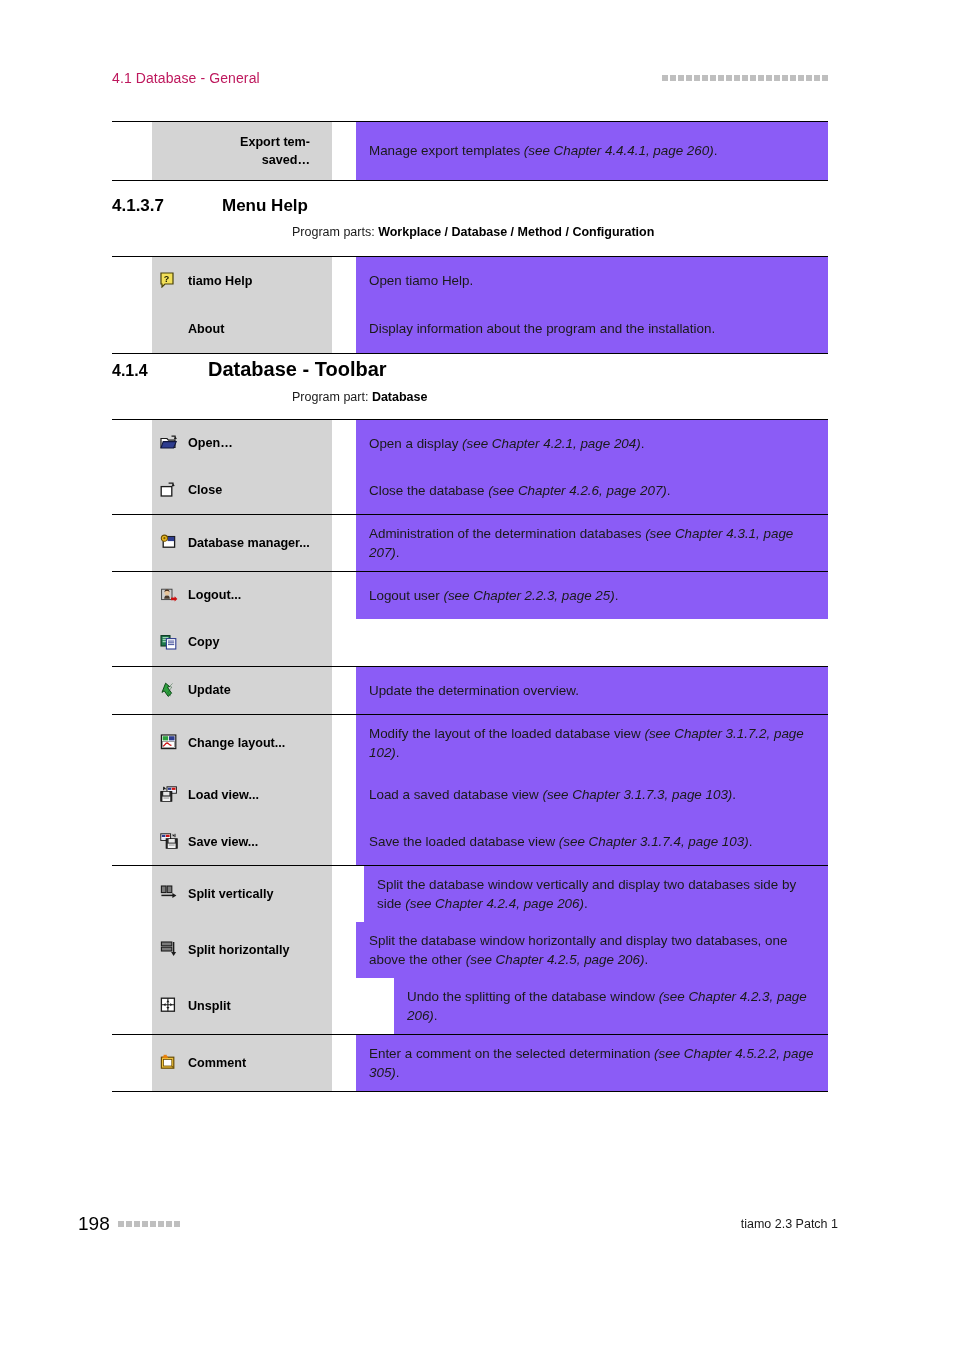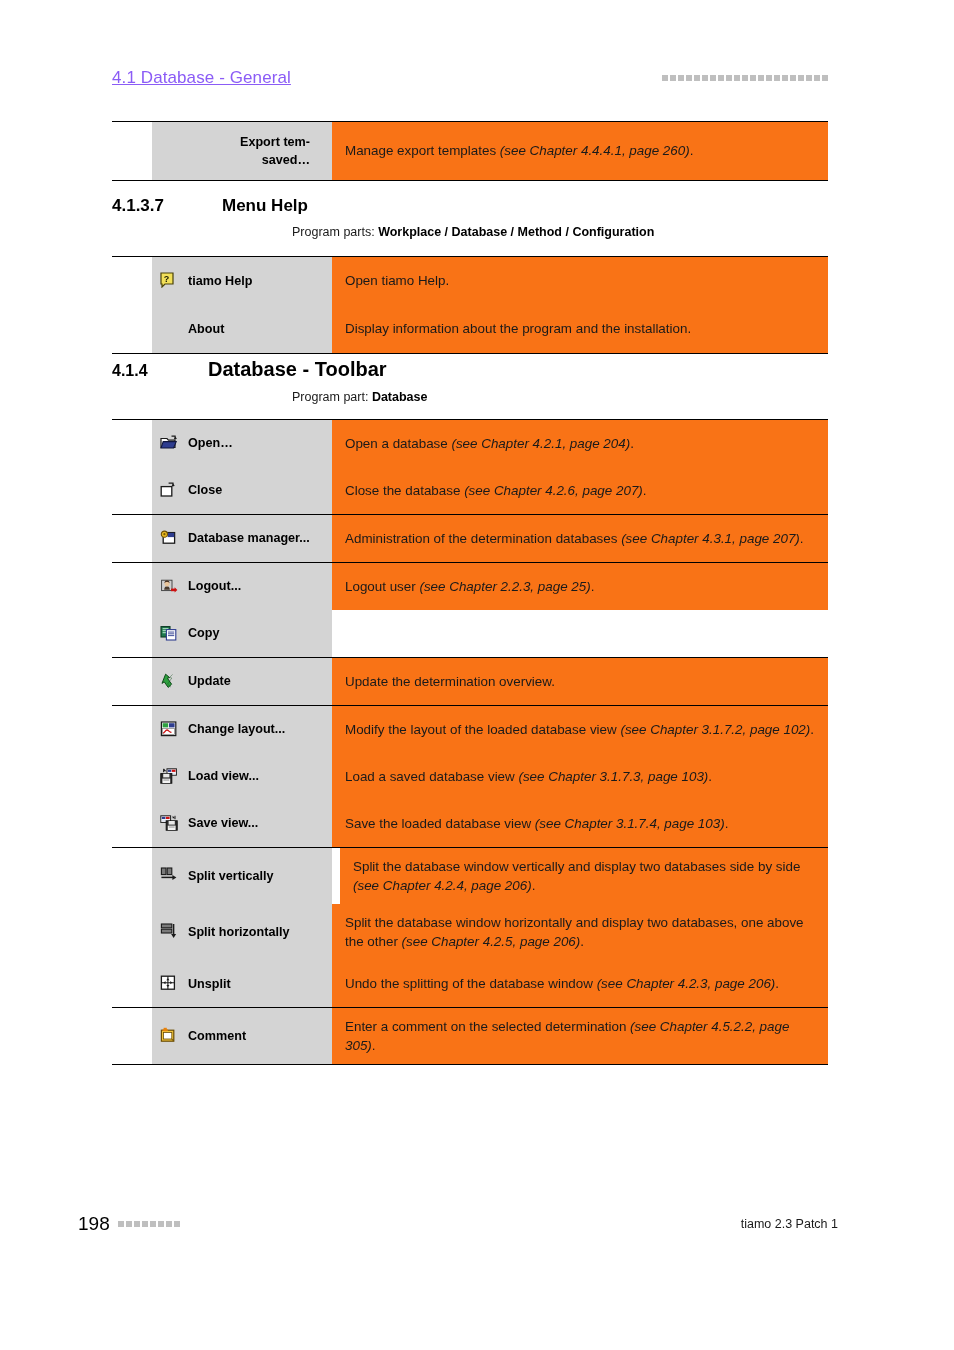--- a/index.html
+++ b/index.html
@@ -29,25 +29,24 @@
     position: absolute;
     left: 112px;
     top: 68px;
     width: 716px;
     height: 20px;
     display: flex;
     align-items: center;
     justify-content: space-between;
   }
   .run-header-text {
-    font-size: 17px;
-    color: #8b5cf6;
+    font-size: 14px;
+    color: #be185d;
     letter-spacing: 0.1px;
     white-space: nowrap;
-    text-decoration: underline;
   }
   .sq-strip {
     display: flex;
     gap: 2px;
     align-items: center;
   }
   .sq-strip i {
     display: block;
     width: 6px;
     height: 6px;
@@ -113,25 +112,26 @@
     padding: 9px 8px 9px 8px;
     box-sizing: border-box;
   }
   .tcell-left.rightalign {
     justify-content: flex-end;
     text-align: right;
     padding-right: 22px;
   }
   .tcell-right {
     flex: 1 1 auto;
-    background: #f97316;
+    background: #8b5cf6;
     display: flex;
     align-items: center;
     padding: 9px 6px 9px 13px;
     box-sizing: border-box;
+    margin-left: 24px;
   }
   .item-label {
     font-size: 12.6px;
     font-weight: bold;
     color: #000;
     line-height: 1.45;
   }
   .desc {
     font-size: 13.4px;
     color: #1a1a1a;
@@ -270,41 +270,41 @@
               <svg width="18" height="16" viewBox="0 0 18 16">
                 <path d="M1 3.5h6l1.4 1.6H15v7.4H1z" fill="#ffffff" stroke="#1b1b1b" stroke-width="1.2"></path>
                 <path d="M3.2 6.6h13L13.6 13H1z" fill="#2e3d8f" stroke="#10163d" stroke-width="1.1"></path>
                 <path d="M11.5 1.2h3.6v3" fill="none" stroke="#1b1b1b" stroke-width="1.2"></path>
                 <path d="M15.4 1.6l-1.6 2.7 3.1-.3z" fill="#1b1b1b"></path>
               </svg>
             </span>
             <span class="item-label">Open…</span>
           </div>
           <div class="tcell-right">
-            <span class="desc"><span>Open a database </span><i>(see Chapter 4.2.1, page 204)</i><span>.</span></span>
+            <span class="desc"><span>Open a display </span><i>(see Chapter 4.2.1, page 204)</i><span>.</span></span>
           </div>
         </div>
         <div class="trow" style="min-height: 47px;">
           <div class="tcell-left">
             <span class="icon-slot">
               <svg width="18" height="16" viewBox="0 0 18 16">
                 <rect x="1.2" y="4.6" width="10.6" height="9.4" fill="#ffffff" stroke="#1b1b1b" stroke-width="1.3"></rect>
                 <path d="M8.6 1.2h4.4v3" fill="none" stroke="#1b1b1b" stroke-width="1.2"></path>
                 <path d="M13.2 1.5l-1.7 2.8 3.2-.3z" fill="#1b1b1b"></path>
               </svg>
             </span>
             <span class="item-label">Close</span>
           </div>
           <div class="tcell-right">
             <span class="desc"><span>Close the database </span><i>(see Chapter 4.2.6, page 207)</i><span>.</span></span>
           </div>
         </div>
       </div>
       <div class="tgroup">
-        <div class="trow" style="min-height: 47px; text-align: right;">
+        <div class="trow" style="min-height: 47px;">
           <div class="tcell-left">
             <span class="icon-slot">
               <svg width="18" height="16" viewBox="0 0 18 16">
                 <rect x="3.2" y="2.6" width="11.4" height="10.6" fill="#ffffff" stroke="#1b1b1b" stroke-width="1.3"></rect>
                 <rect x="7.6" y="2.9" width="6.6" height="4.2" fill="#2e3d8f"></rect>
                 <circle cx="4.4" cy="4.2" r="3.1" fill="#e8b820" stroke="#6b4d04" stroke-width="1.1"></circle>
                 <circle cx="4.4" cy="4.2" r="1.1" fill="#7a5a06"></circle>
               </svg>
             </span>
             <span class="item-label">Database manager...</span>
@@ -456,21 +456,21 @@
                 <path d="M13.6 1v11" fill="none" stroke="#1b1b1b" stroke-width="1.5"></path>
                 <path d="M11.1 11h5l-2.5 4z" fill="#1b1b1b"></path>
               </svg>
             </span>
             <span class="item-label">Split horizontally</span>
           </div>
           <div class="tcell-right">
             <span class="desc"><span>Split the database window horizontally and display two databases, one above the other </span><i>(see Chapter 4.2.5, page 206)</i><span>.</span></span>
           </div>
         </div>
-        <div class="trow" style="min-height: 47px;">
+        <div class="trow" style="min-height: 47px; gap: 38px;">
           <div class="tcell-left">
             <span class="icon-slot">
               <svg width="18" height="16" viewBox="0 0 18 16">
                 <rect x="1.4" y="1.2" width="13" height="13" fill="#ffffff" stroke="#1b1b1b" stroke-width="1.3"></rect>
                 <path d="M7.9 1.2v13M1.4 7.7h13" fill="none" stroke="#1b1b1b" stroke-width="1.1"></path>
                 <path d="M7.9 3.3l-1.6 2h3.2zM7.9 12.1l-1.6-2h3.2zM3.5 7.7l2-1.6v3.2zM12.3 7.7l-2-1.6v3.2z" fill="#1b1b1b"></path>
               </svg>
             </span>
             <span class="item-label">Unsplit</span>
           </div>

